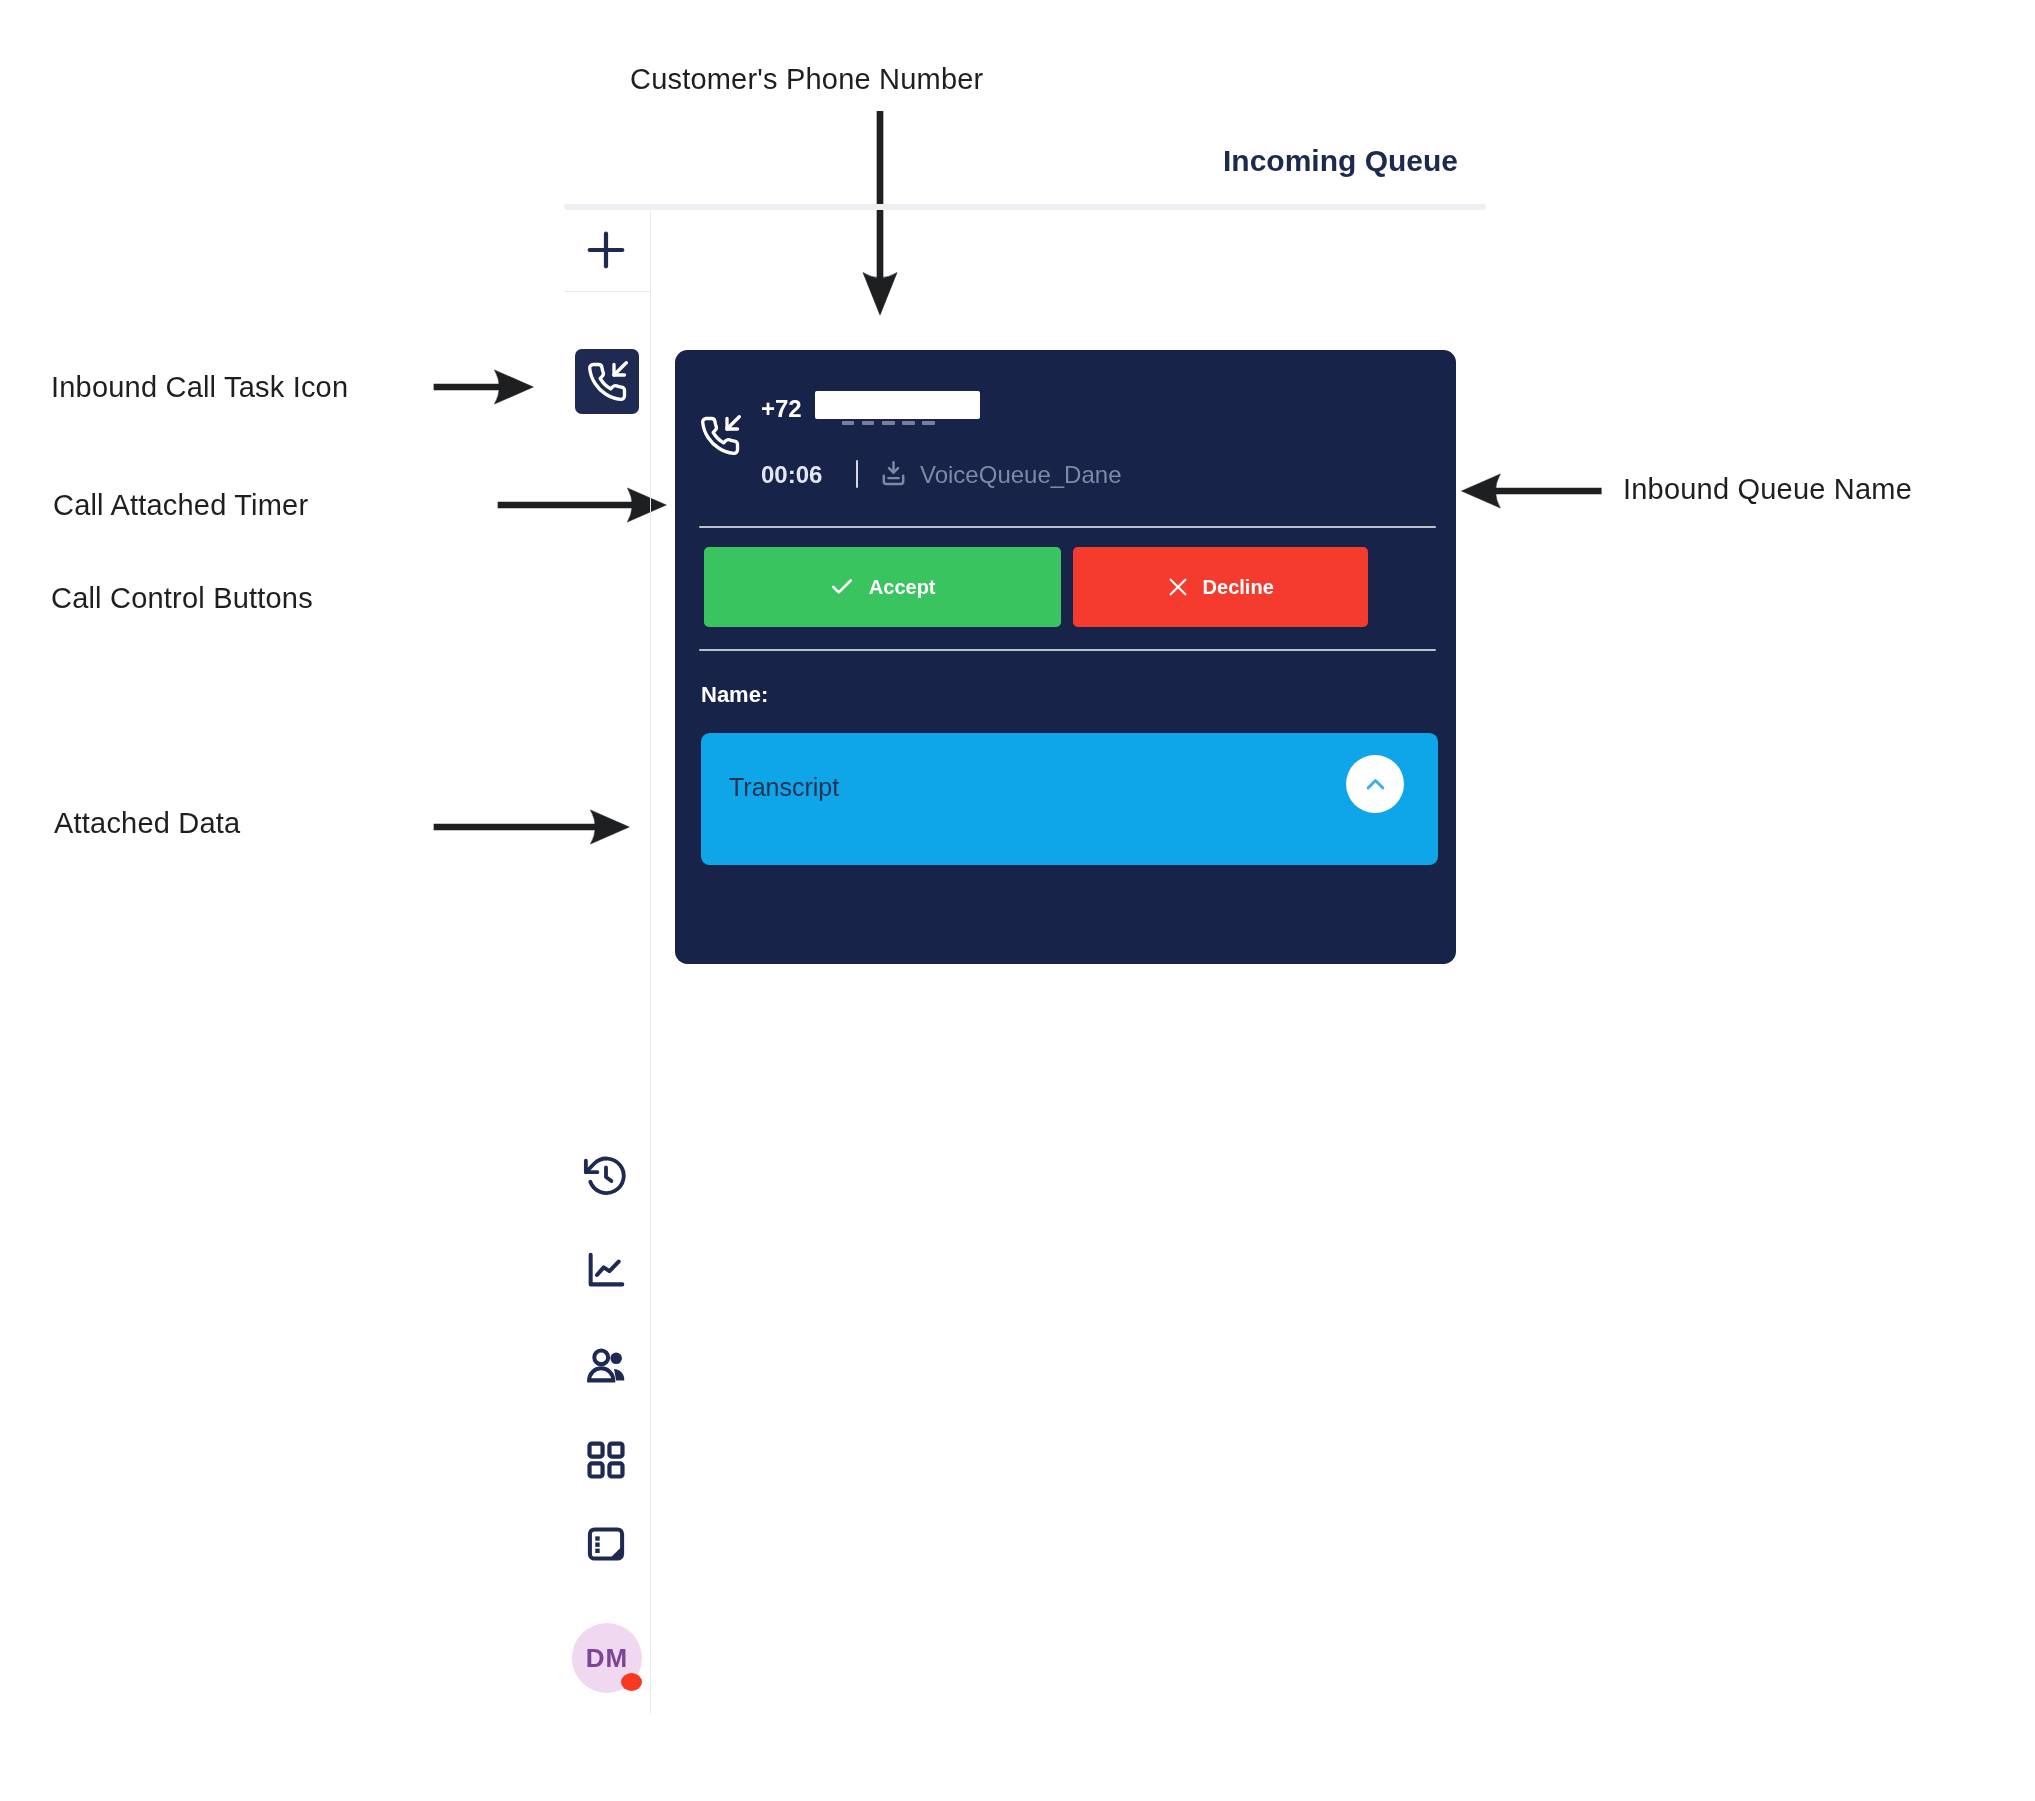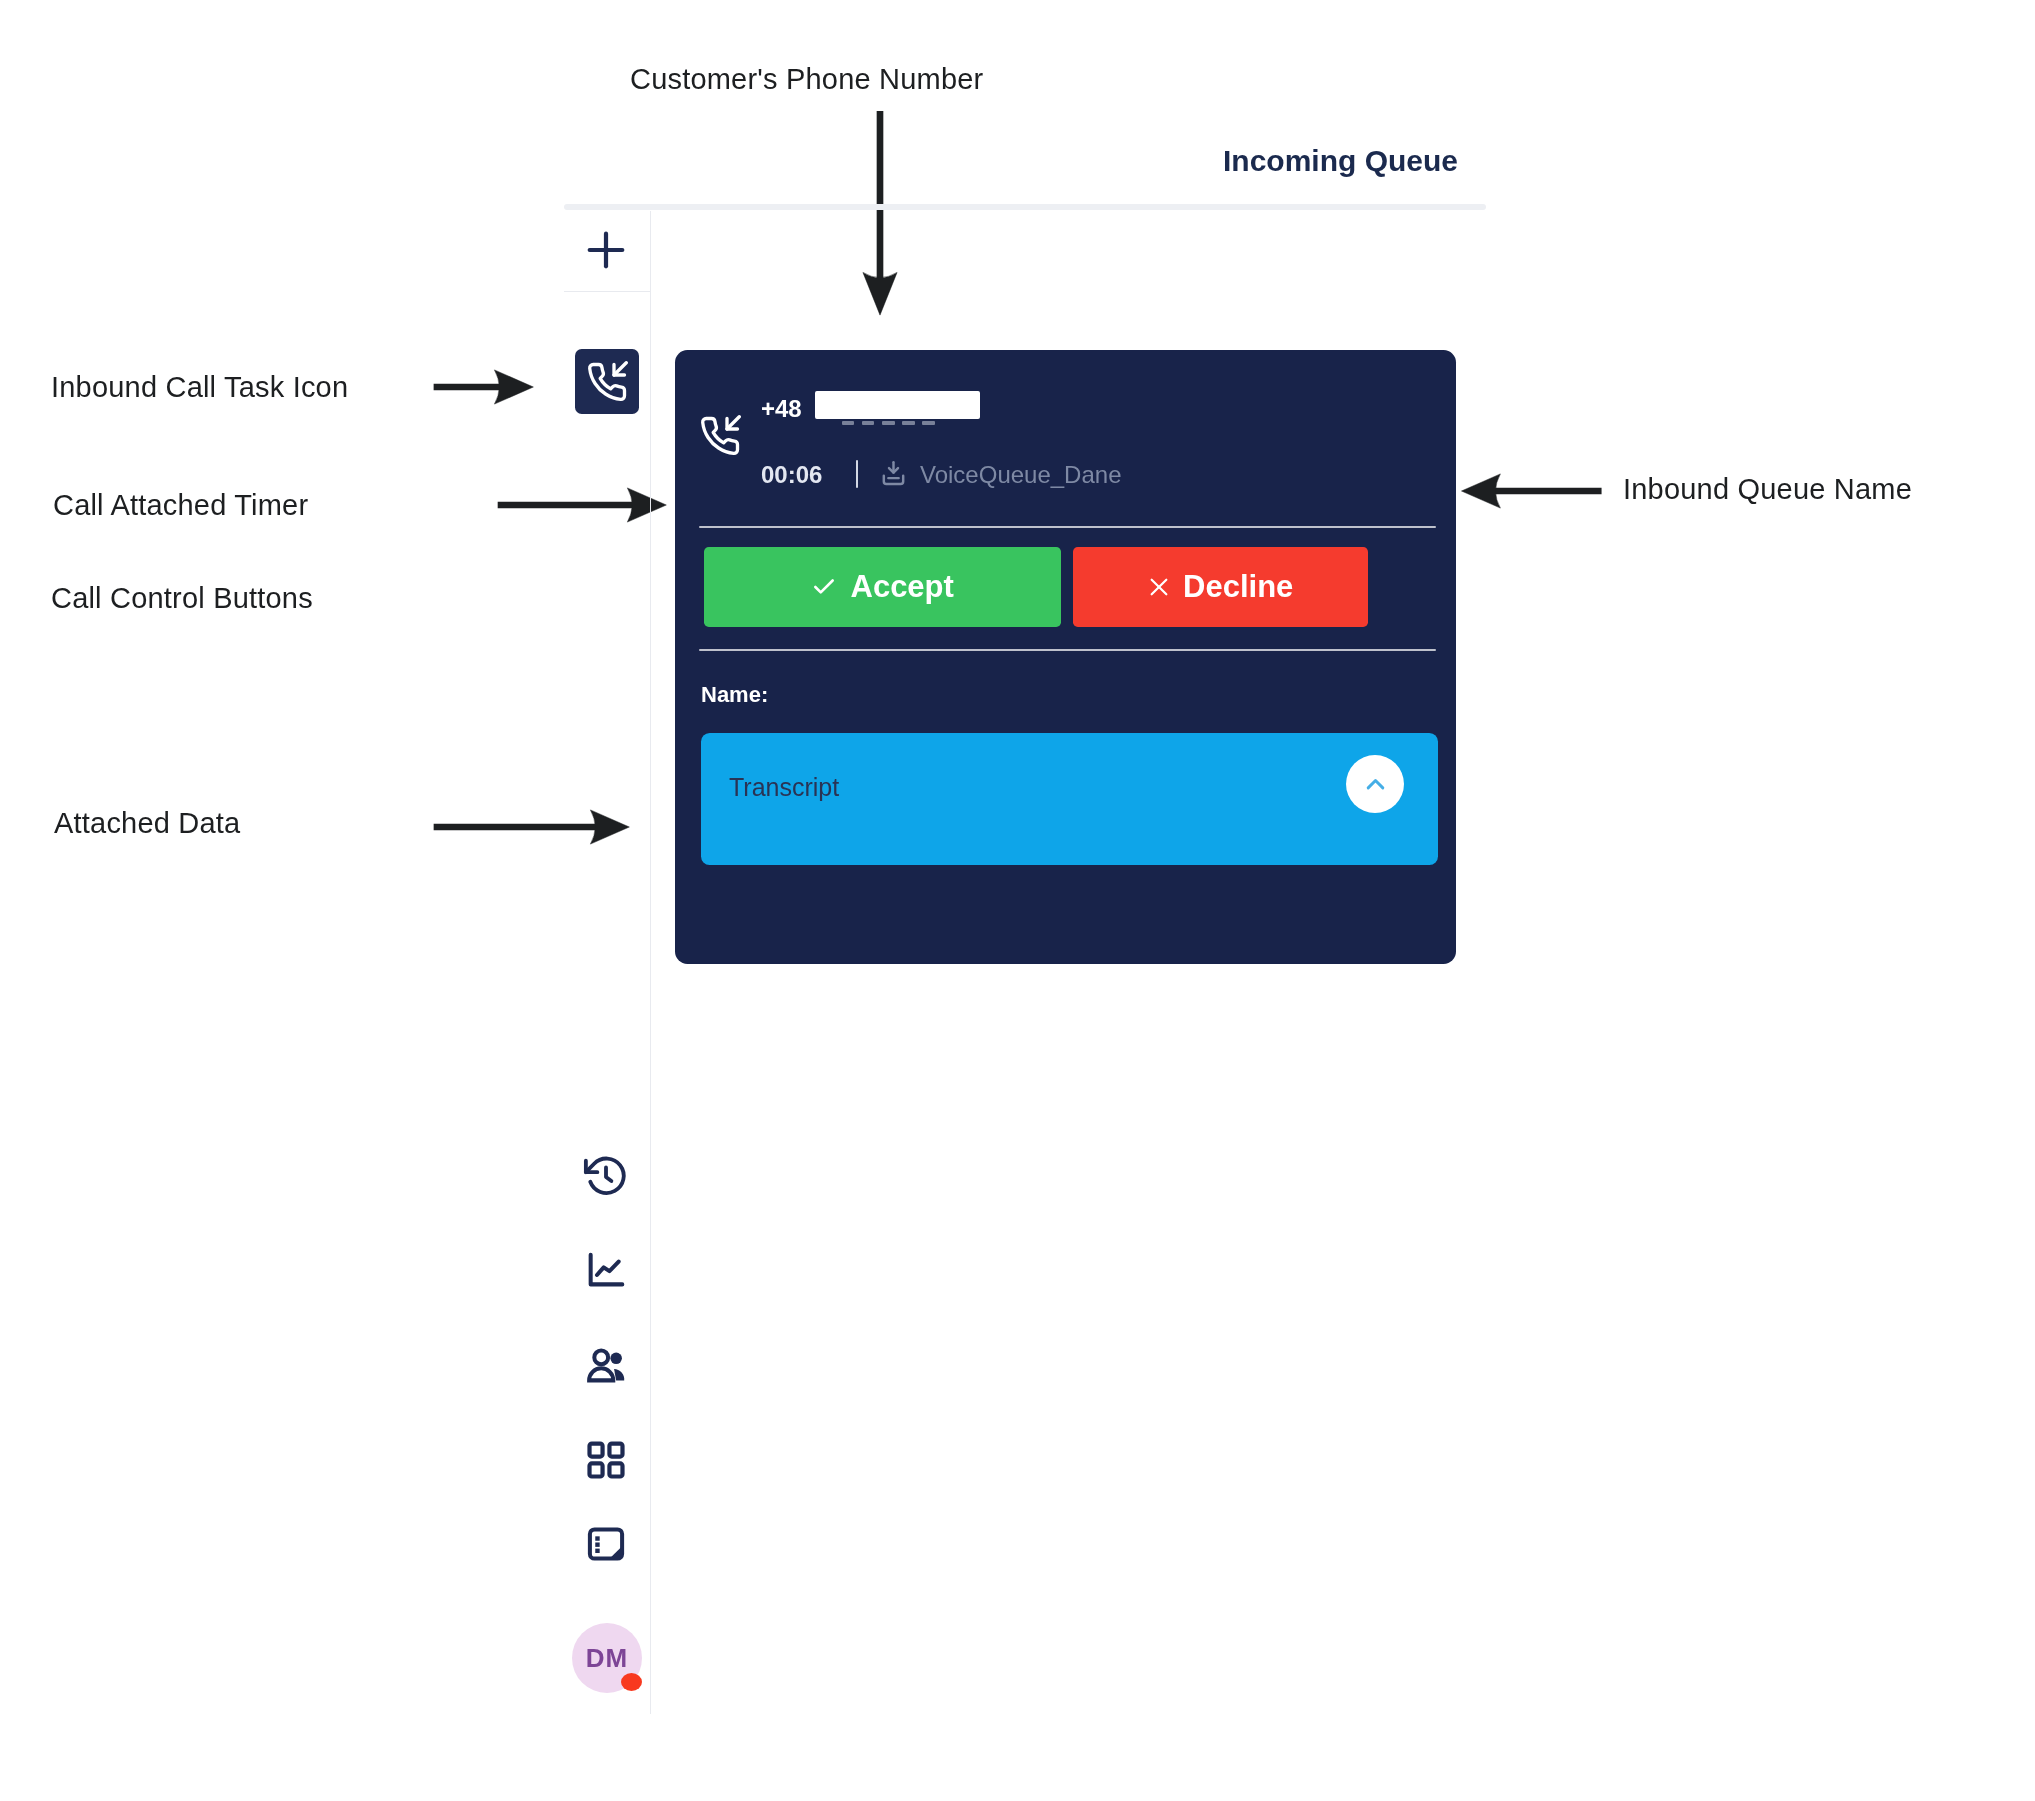--- a/index.html
+++ b/index.html
@@ -54,21 +54,21 @@
   .redact-dashes{position:absolute;left:167px;top:71px;display:flex;gap:7.7px}
   .redact-dashes span{width:12.4px;height:4.3px;background:#98a0b4;opacity:.75;border-radius:1px}
   .ring-timer{position:absolute;left:86px;top:111px;font-size:24px;font-weight:700;color:#e3e7f1}
   .timer-sep{position:absolute;left:181px;top:110px;width:2.4px;height:28px;
     background:#d3d8e4;border-radius:1.4px}
   .queue-ic{position:absolute;left:203px;top:109px}
   .queue-name{position:absolute;left:245px;top:111px;font-size:24px;color:var(--muted-gray)}
   .card-divider{position:absolute;left:24.4px;width:737px;height:1.9px;
     background:rgba(255,255,255,.72);border-radius:1px}
   .btn{position:absolute;top:197px;height:80px;border-radius:4.8px;display:flex;
-    align-items:center;justify-content:center;gap:13.4px;color:#fff;font-size:31px;
+    align-items:center;justify-content:center;gap:13.4px;color:#fff;font-size:20px;
     font-weight:700;cursor:pointer;border:none}
   .btn-accept{left:29px;width:357px;background:var(--accept-green)}
   .btn-decline{left:398px;width:295px;background:var(--decline-red)}
   .btn svg{display:block}
   .name-label{position:absolute;left:26px;top:332px;font-size:22px;font-weight:700;color:#fff}
   .transcript-panel{position:absolute;left:26px;top:383px;width:737px;height:132px;
     background:#0ea5e9;border-radius:8.6px}
   .transcript-title{position:absolute;left:28px;top:40px;font-size:25px;color:#2a3354}
   .chevron-btn{position:absolute;left:645px;top:22px;width:58px;height:58px;
     border-radius:50%;background:#fff;display:flex;align-items:center;
@@ -171,21 +171,21 @@
 <div class="presence-dot"></div>
 
 <div class="card">
 
   <svg class="phone-ic" width="42" height="42" viewBox="0 0 24 24" fill="none" stroke="#fff" stroke-width="1.9" stroke-linecap="round" stroke-linejoin="round">
     <path d="M22 16.92v3a2 2 0 0 1-2.18 2 19.79 19.79 0 0 1-8.63-3.07 19.5 19.5 0 0 1-6-6 19.79 19.79 0 0 1-3.07-8.67A2 2 0 0 1 4.11 2h3a2 2 0 0 1 2 1.72 12.84 12.84 0 0 0 .7 2.81 2 2 0 0 1-.45 2.11L8.09 9.91a16 16 0 0 0 6 6l1.27-1.27a2 2 0 0 1 2.11-.45 12.84 12.84 0 0 0 2.81.7A2 2 0 0 1 22 16.92z"></path>
     <polyline points="16 2 16 8 22 8"></polyline>
       <line x1="23" y1="1" x2="16" y2="8"></line>
   </svg>
 
-  <div class="phone-prefix">+48</div>
+  <div class="phone-prefix">+72</div>
   <div class="redact-box"></div>
   <div class="redact-dashes">
     <span></span>
       <span></span>
       <span></span>
       <span></span>
       <span></span>
   </div>
 
   <div class="ring-timer">00:06</div>

